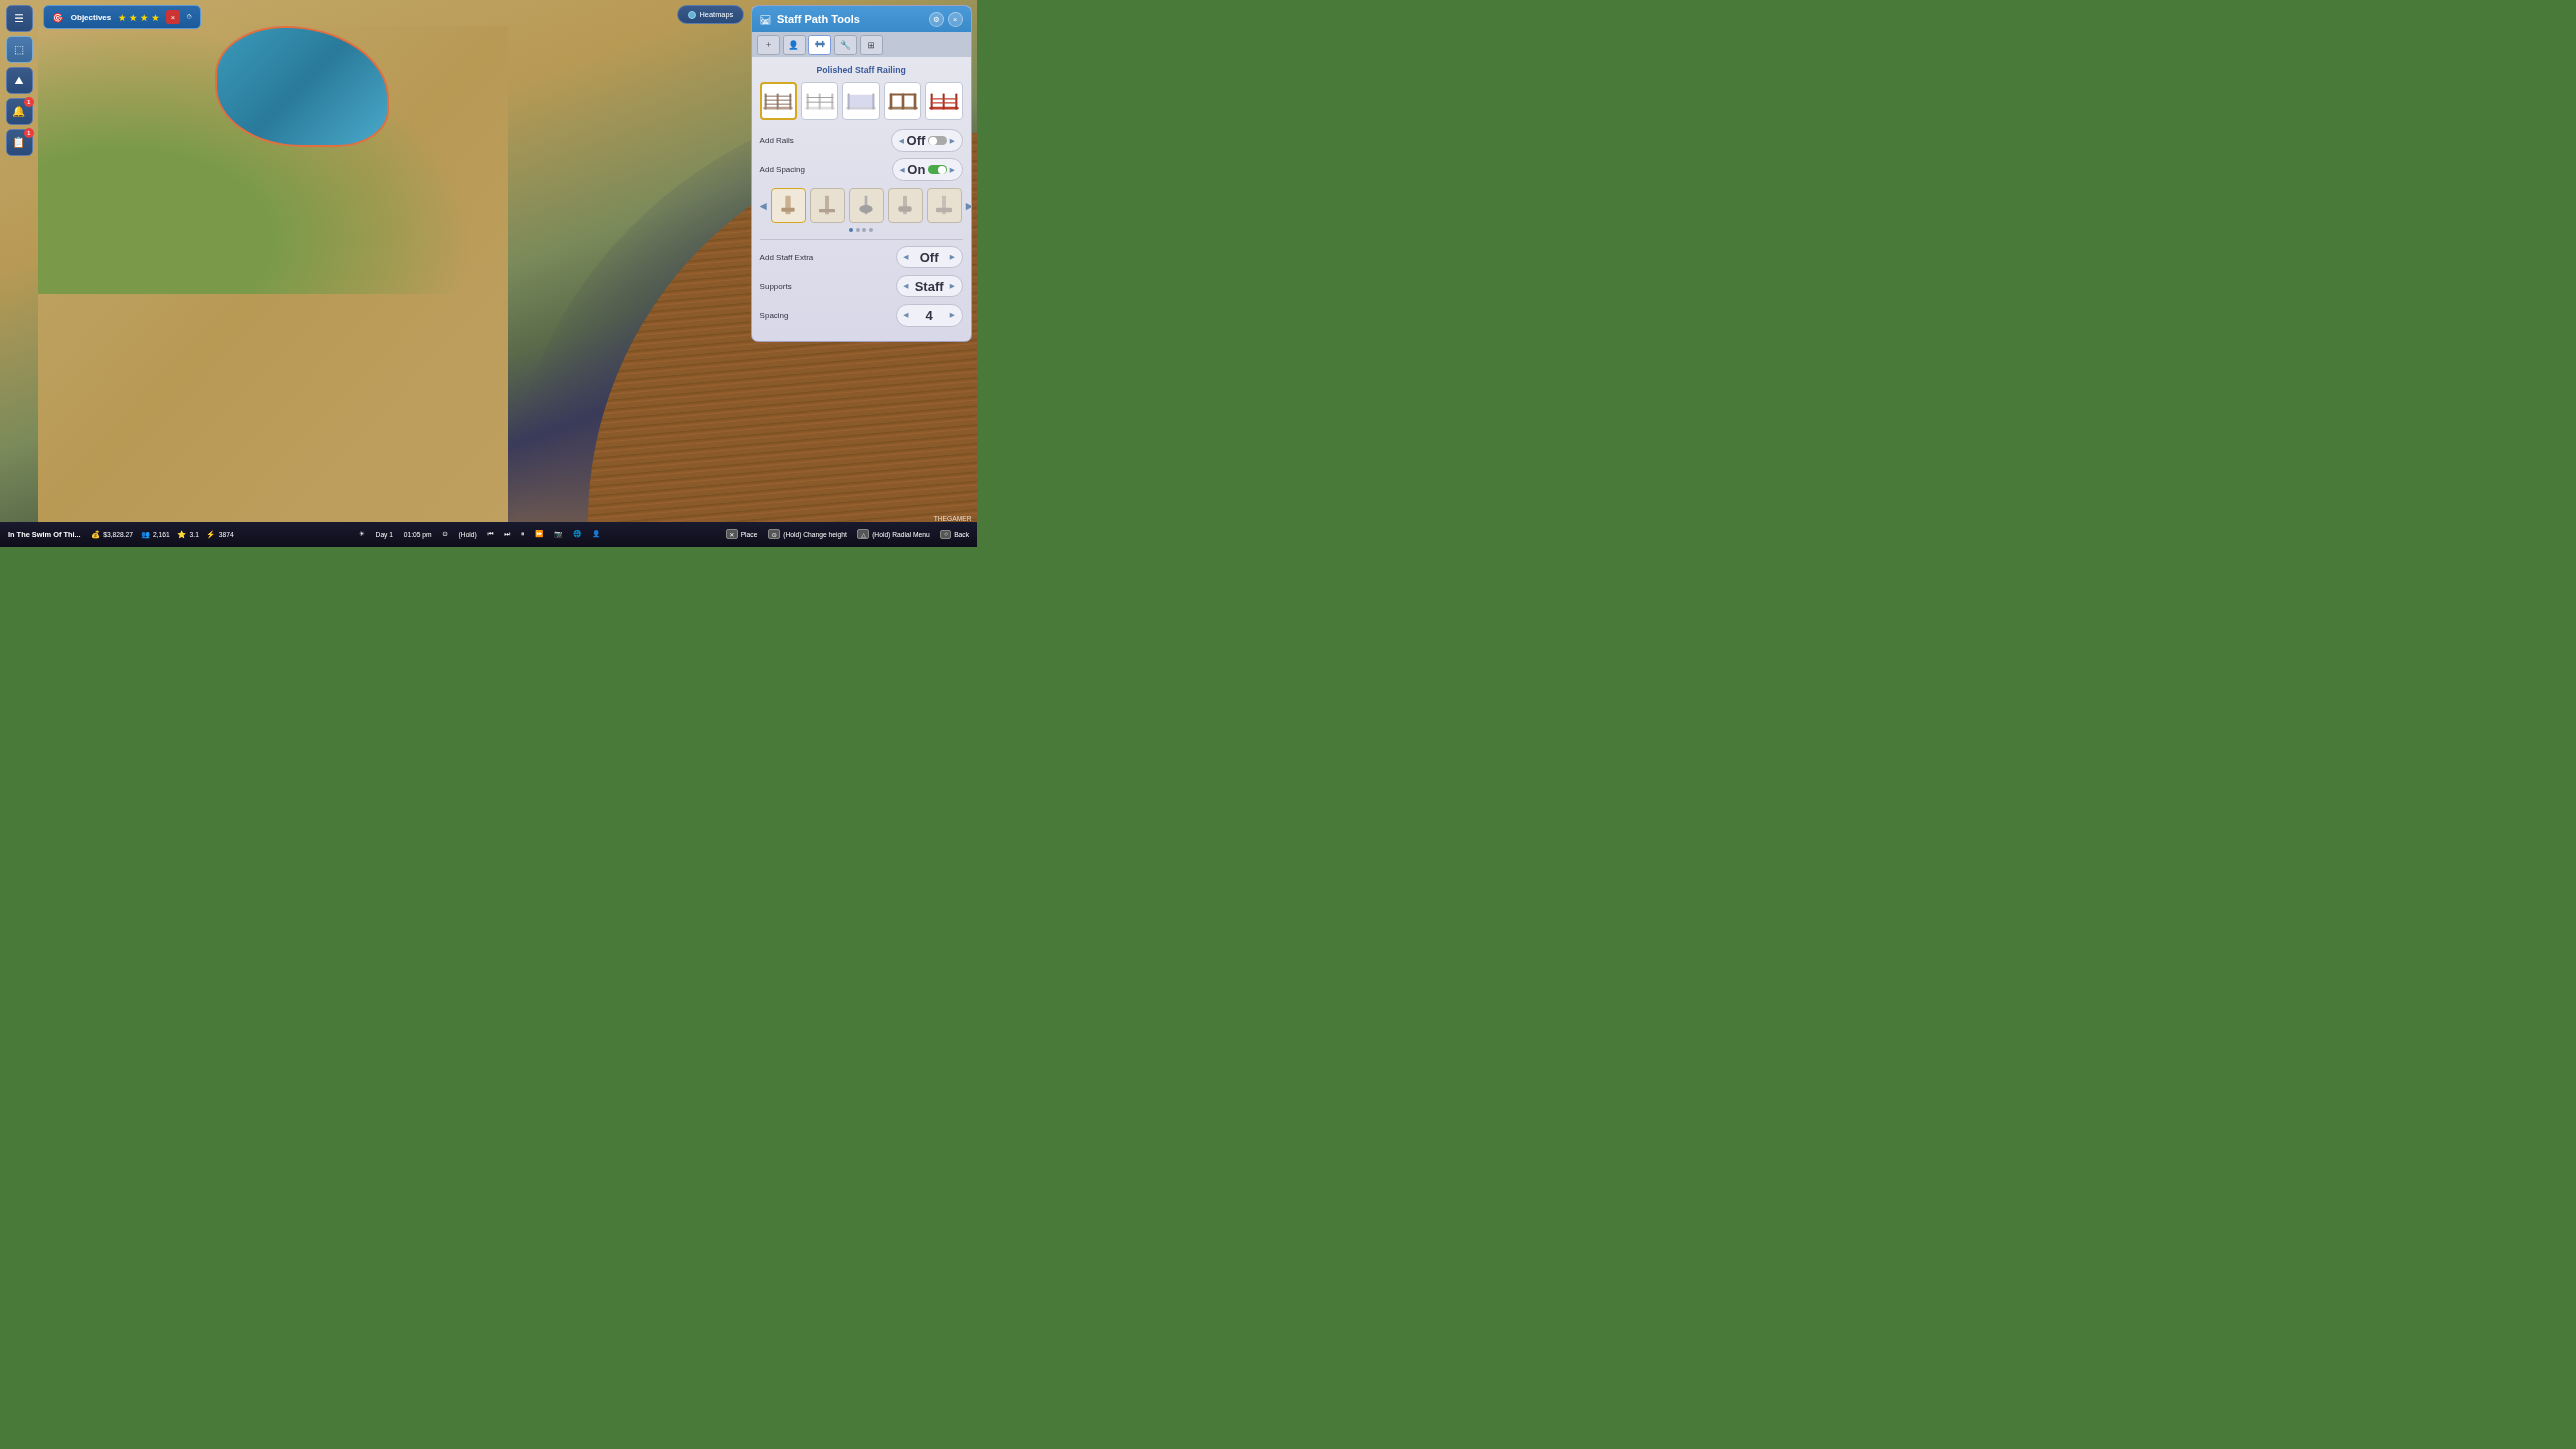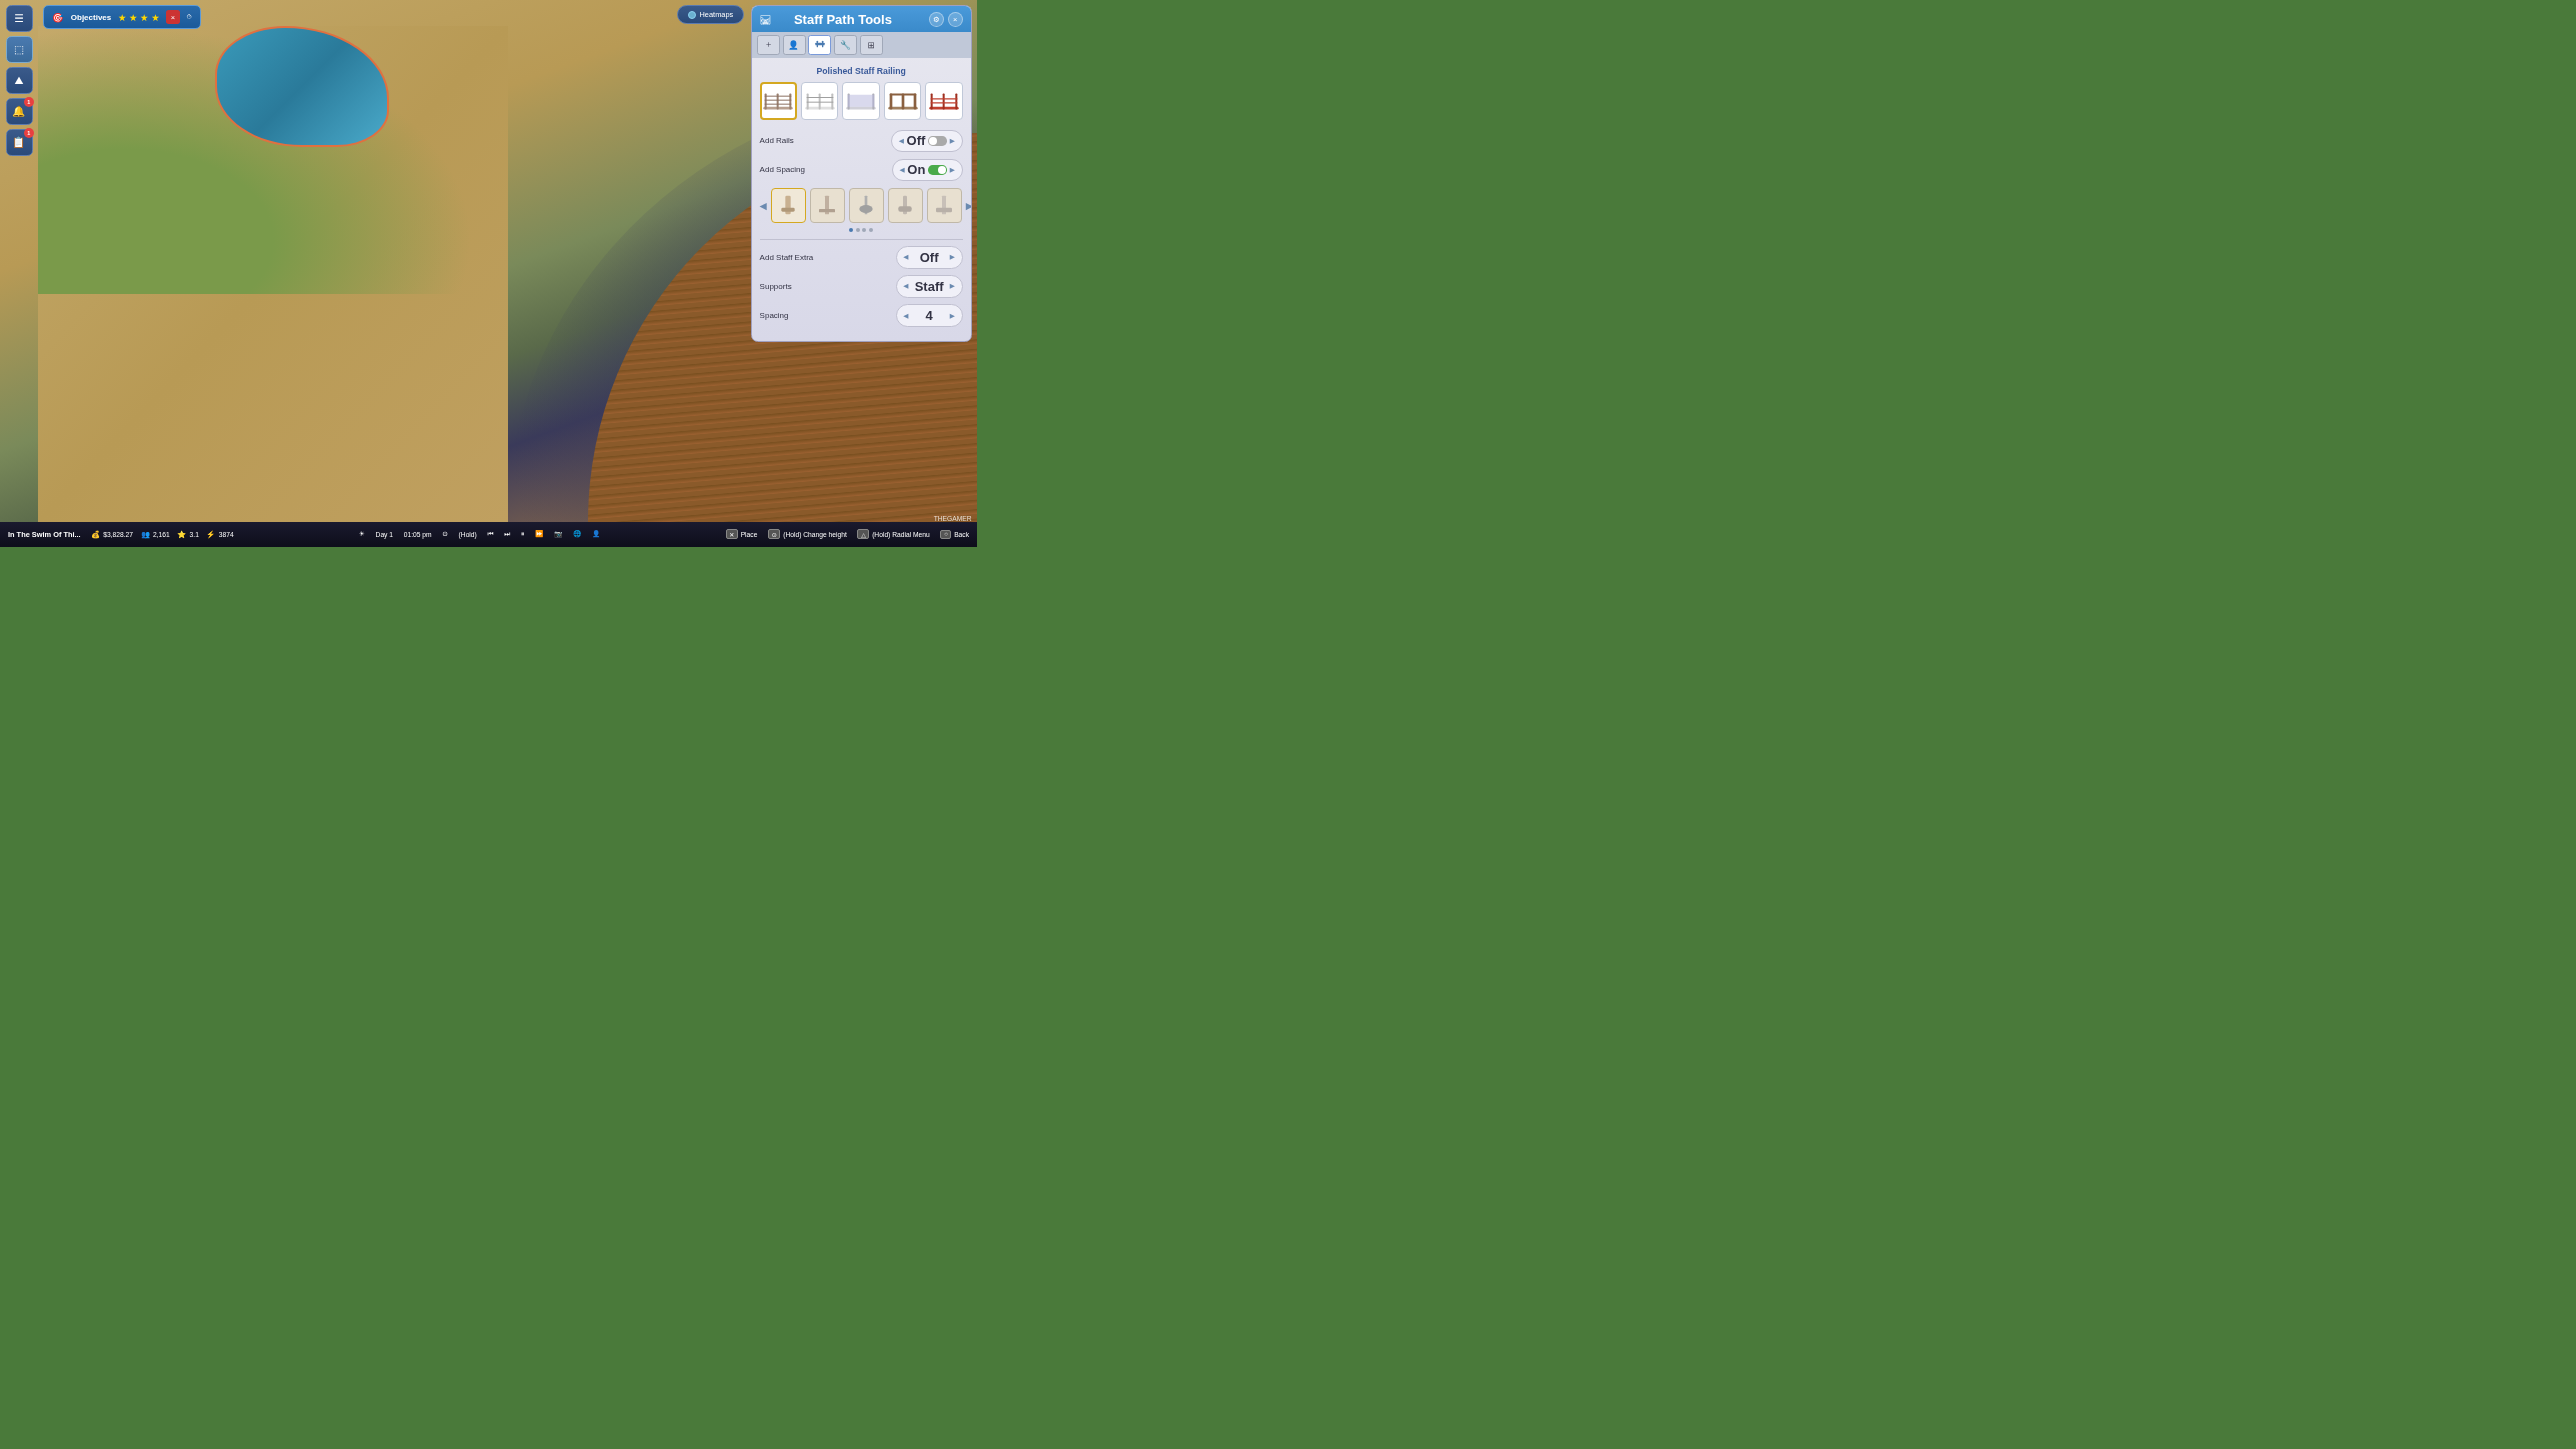--- a/index.html
+++ b/index.html
@@ -253,23 +253,22 @@
       gap: 5.4px;
     }
 
     .panel-icon {
       color: #fff;
       font-size: 9.4px;
     }
 
     .panel-title {
       color: #fff;
-      font-size: 13px;
+      font-size: 11px;
       font-weight: bold;
-      margin-left: 17px;
     }
 
     .panel-controls {
       display: flex;
       align-items: center;
       gap: 4px;
     }
 
     .panel-ctrl-btn {
       width: 14.8px;

